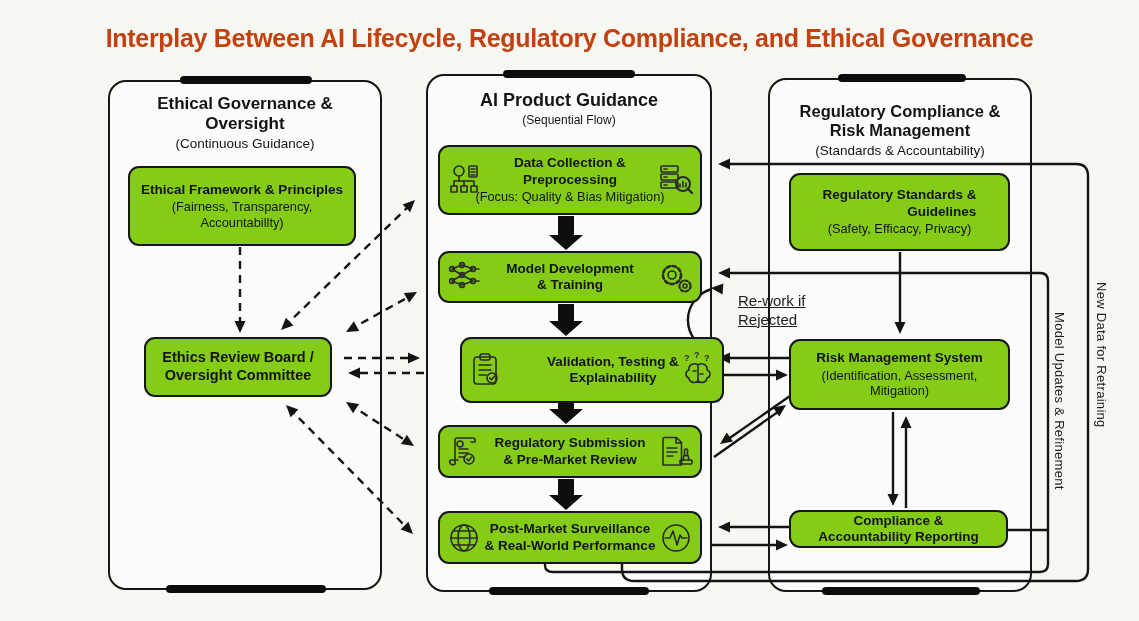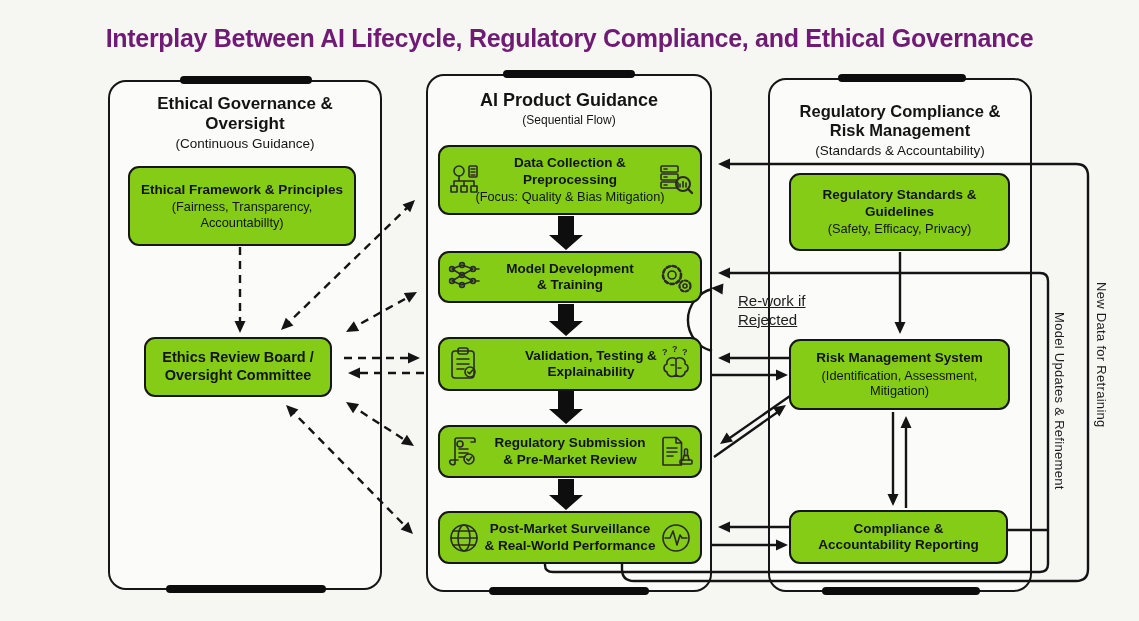--- a/index.html
+++ b/index.html
@@ -3,21 +3,21 @@
 <meta charset="utf-8">
 <style>
   html,body{margin:0;padding:0;background:#eceae6;}
   #canvas{
     position:relative;width:1139px;height:621px;overflow:hidden;
     background:#f6f6f3;font-family:"Liberation Sans",sans-serif;color:#141414;
   }
   .pre{white-space:pre-line;}
   #main-title{
     position:absolute;left:0;top:24px;width:1139px;text-align:center;
-    font-size:25px;font-weight:700;letter-spacing:-0.3px;color:#701a75;
+    font-size:25px;font-weight:700;letter-spacing:-0.3px;color:#c2410c;
   }
   .panel{
     position:absolute;border:2.5px solid #161616;border-radius:18px;
     background:#fbfbf9;z-index:1;box-sizing:border-box;
   }
   #panel-ethical{left:108px;top:80px;width:274px;height:510px;}
   #panel-lifecycle{left:426px;top:74px;width:286px;height:518px;}
   #panel-regulatory{left:768px;top:78px;width:264px;height:514px;}
   .clamp{position:absolute;height:8px;background:#0c0c0c;border-radius:5px;z-index:5;}
   .panel-header{position:absolute;left:0;right:0;text-align:center;z-index:3;}
@@ -244,21 +244,21 @@
     <span class="side-icon right">
       <svg viewBox="0 0 36 36">
           <circle class="icn" cx="14" cy="16" r="9" style="stroke-width:2.6;stroke-dasharray:3.5 2.6"></circle>
           <circle class="icn" cx="14" cy="16" r="4"></circle>
           <circle class="icn" cx="27" cy="27" r="5.5" style="stroke-width:2.2;stroke-dasharray:2.8 2.2"></circle>
           <circle class="icn" cx="27" cy="27" r="2"></circle>
         </svg>
     </span>
   </div>
 
-  <div class="node stage" style="left:438px;top:337px;width:264px;height:54px;padding-left:42px;">
+  <div class="node stage" style="left:460px;top:337px;width:264px;height:66px;padding-left:42px;">
     <span class="side-icon left">
       <svg viewBox="0 0 36 36">
           <rect class="icn" x="6" y="5" width="22" height="27" rx="3"></rect>
           <rect class="icn" x="12" y="2" width="10" height="6" rx="2"></rect>
           <path class="icn" d="M11,13 h12 M11,18 h12 M11,23 h7"></path>
           <circle class="icn" cx="24" cy="26" r="5"></circle>
           <path class="icn" d="M21.7,26 l1.8,1.8 l3.2,-3.8"></path>
         </svg>
     </span>
     <div class="node-title pre">Validation, Testing &amp;
@@ -308,33 +308,33 @@
     <div class="node-title pre">Post-Market Surveillance
 &amp; Real-World Performance</div>
     <span class="side-icon right">
       <svg viewBox="0 0 36 36">
           <circle class="icn" cx="18" cy="18" r="13"></circle>
           <path class="icn" d="M7,18 h5 l3,-7 l4,14 l3,-10 l2,3 h5"></path>
         </svg>
     </span>
   </div>
 
-  <div class="node" style="left:789px;top:173px;width:221px;height:78px;">
+  <div class="node" style="left:789px;top:173px;width:221px;height:78px;text-align:right;">
     <div class="node-title pre">Regulatory Standards &amp;
 Guidelines</div>
     <div class="node-subtitle">(Safety, Efficacy, Privacy)</div>
   </div>
 
   <div class="node" style="left:789px;top:339px;width:221px;height:71px;">
     <div class="node-title">Risk Management System</div>
     <div class="node-subtitle pre">(Identification, Assessment,
 Mitigation)</div>
   </div>
 
-  <div class="node" style="left:789px;top:510px;width:219px;height:54px;">
+  <div class="node" style="left:789px;top:510px;width:219px;height:38px;">
     <div class="node-title pre">Compliance &amp;
 Accountability Reporting</div>
   </div>
 
   <div class="float-label" id="rework-label">Re-work if Rejected</div>
   <div class="float-label vert-label" id="model-updates-label">Model Updates &amp; Refinement</div>
   <div class="float-label vert-label" id="new-data-label">New Data for Retraining</div>
 
 </div>
 

